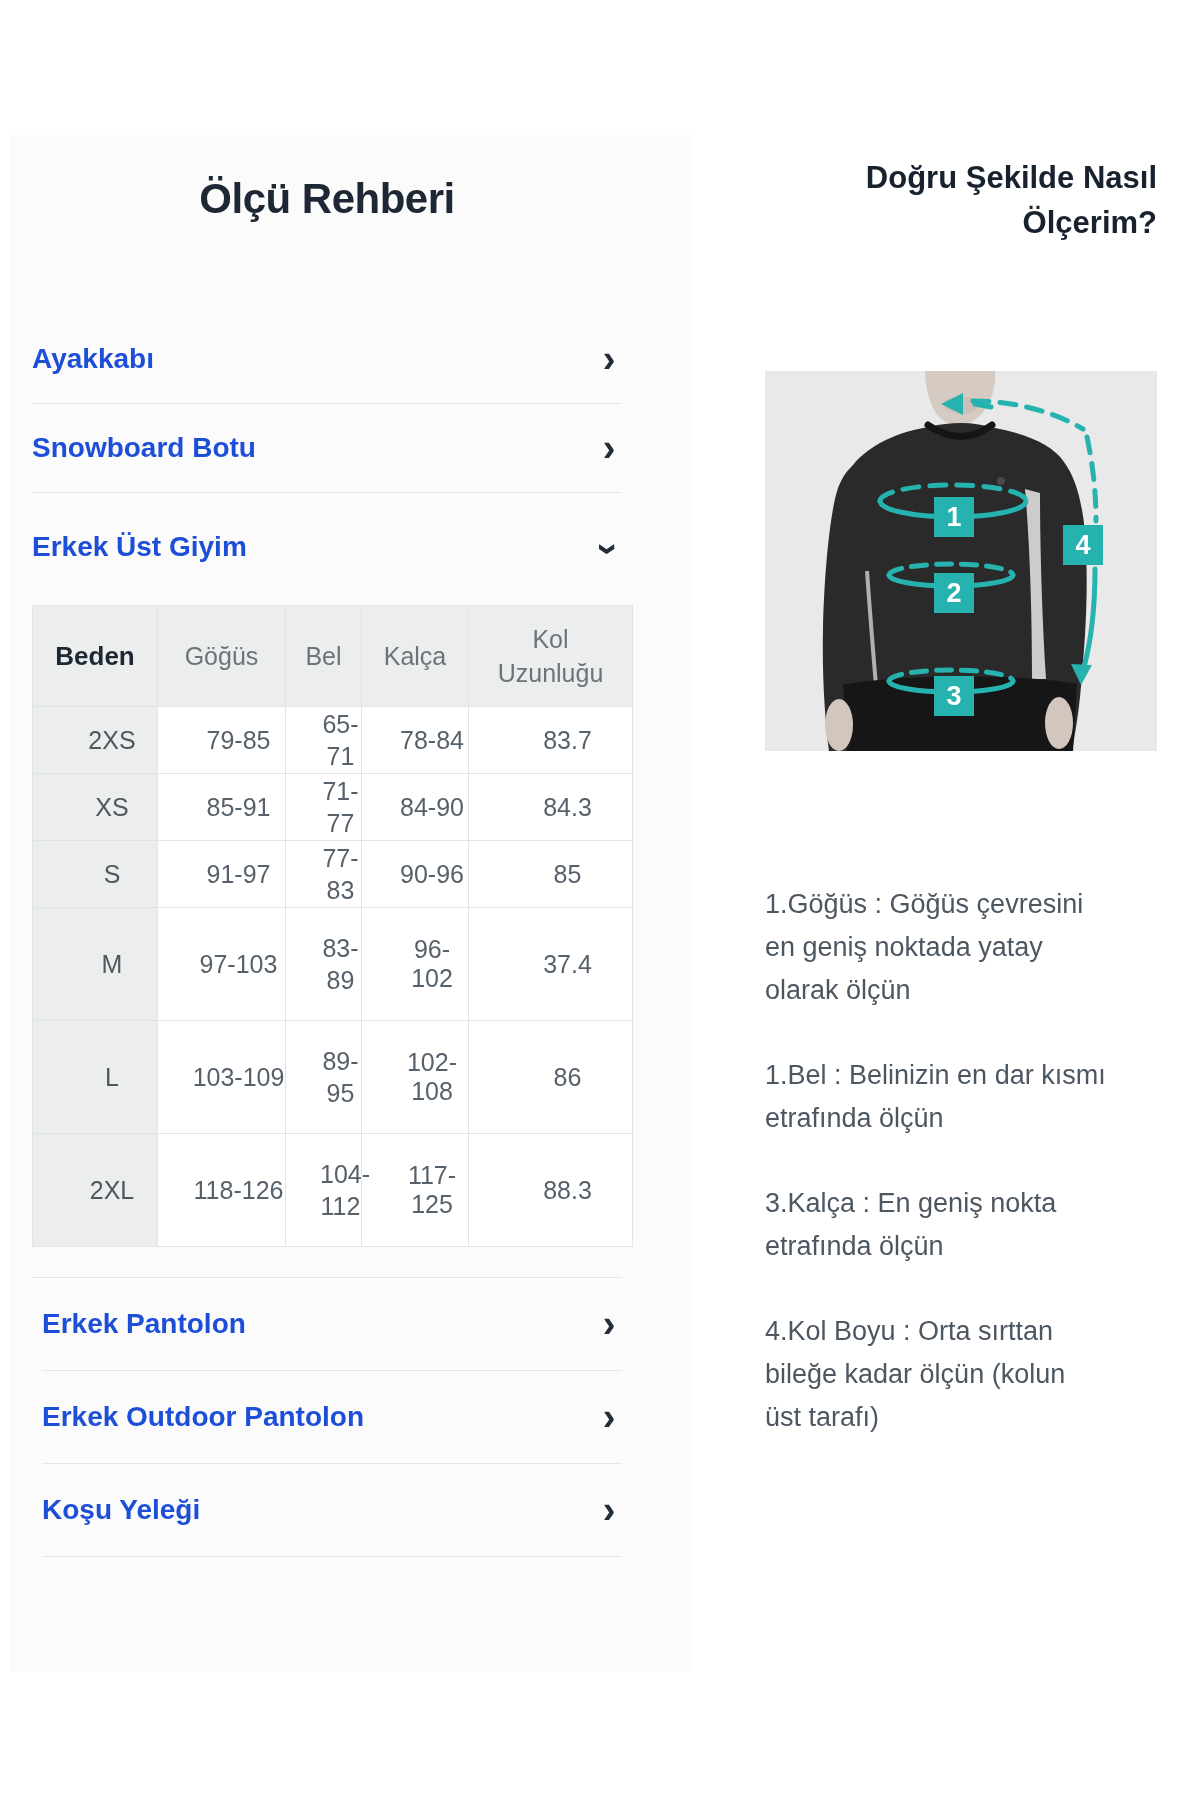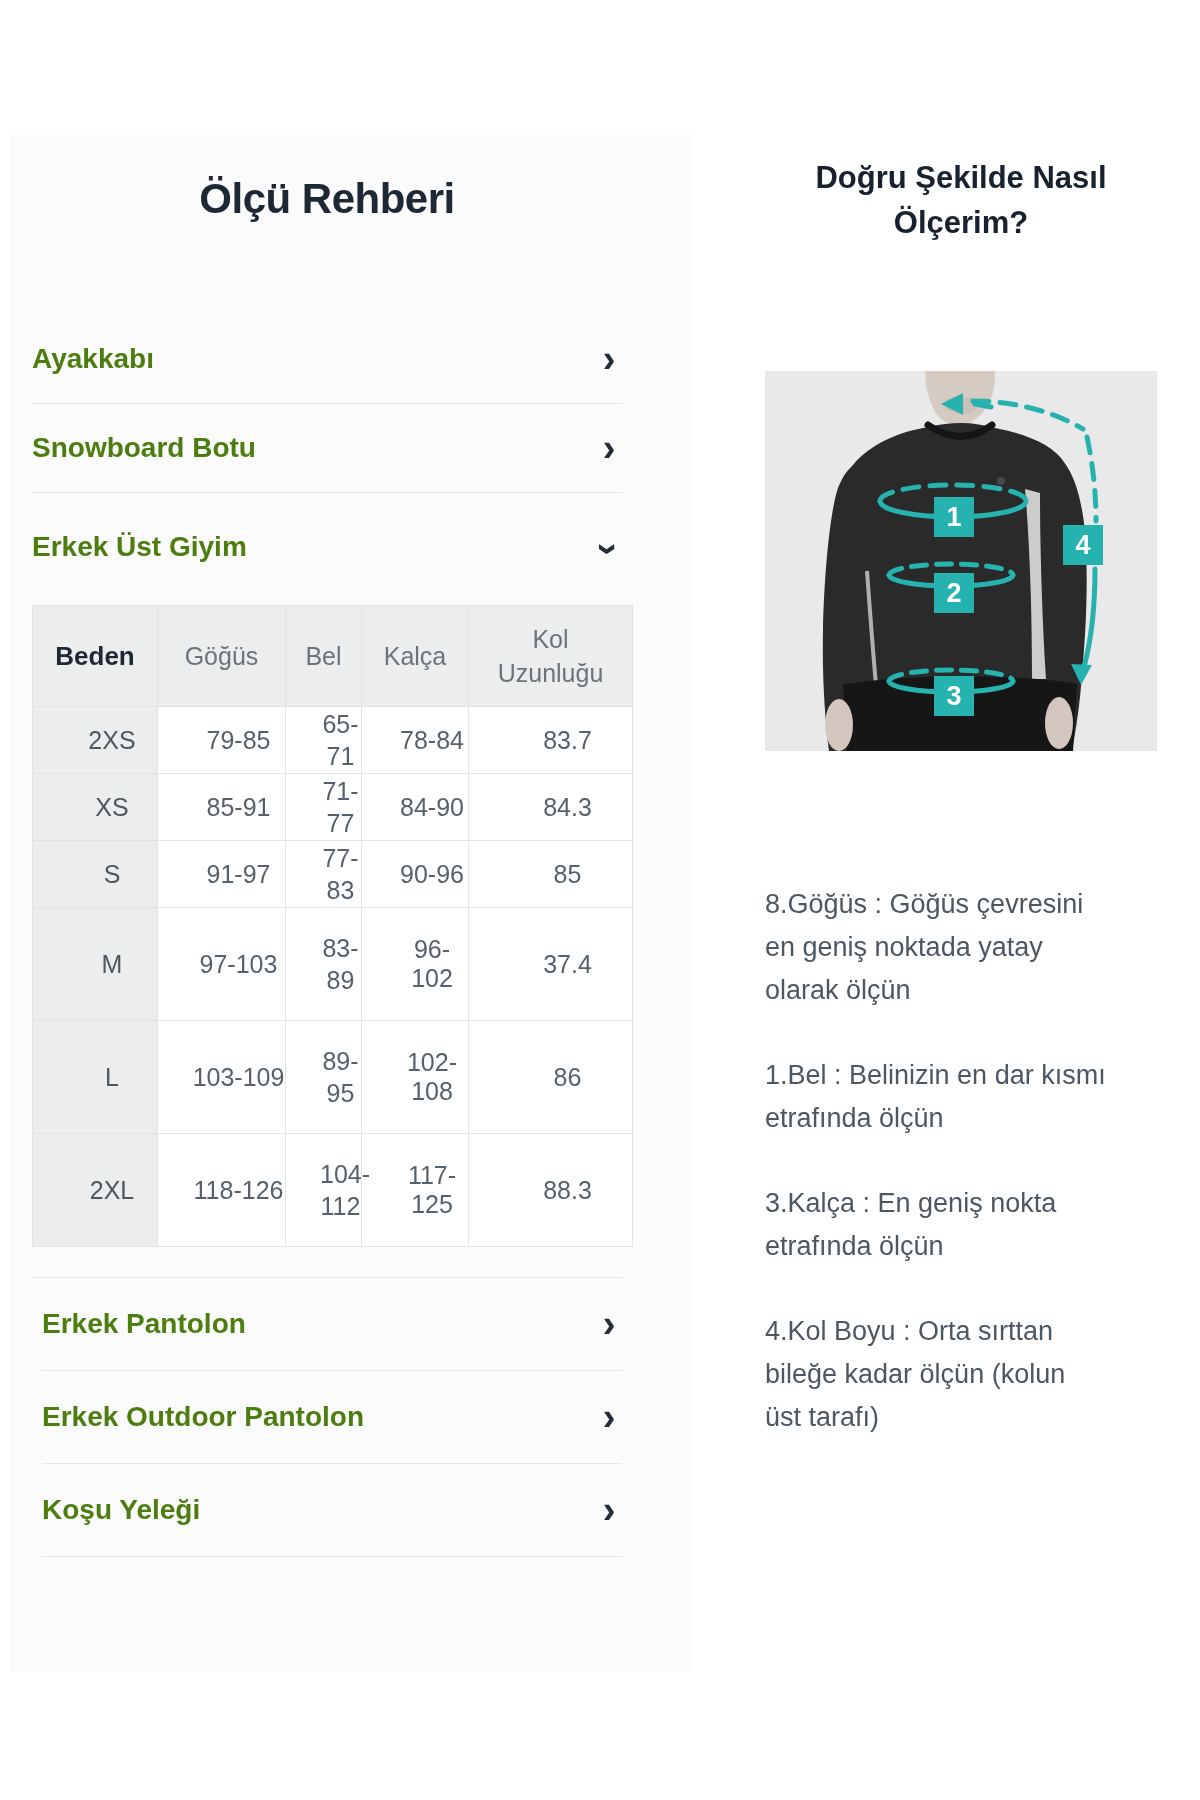--- a/index.html
+++ b/index.html
@@ -18,21 +18,21 @@
     margin:14px;text-align:center;font-size:42px;font-weight:bold;
     color:#1e2835;letter-spacing:-0.5px;
   }
   .acc-group-top{margin-top:92px;}
   .acc-row{
     display:flex;justify-content:space-between;align-items:center;
     height:88px;cursor:pointer;background:transparent;
   }
   .acc-row.bordered{border-bottom:1px solid #e6e6e6;}
   .acc-row.expanded-row{height:108px;}
-  .acc-label{font-size:28px;font-weight:bold;color:#4d7c0f;}
+  .acc-label{font-size:28px;font-weight:bold;color:#1d4ed8;}
   .chev{
     font-size:38px;font-weight:bold;color:#242d38;line-height:1;
     display:inline-block;width:26px;text-align:center;
   }
   .chev.down{transform:rotate(90deg) translateX(2px);}
   
   table.size-table{
     border-collapse:collapse;table-layout:fixed;width:600px;margin-top:4px;
     background:#0ea5e9;
   }
@@ -49,21 +49,21 @@
   .size-table td.size-col{background:#ebeeec;color:#4e5861;}
   .size-table tr.r-sm td{height:66px;}
   .size-table tr.r-lg td{height:112px;}
   .size-table td.bel{white-space:pre-line;line-height:32px;}
   
   .acc-group-bottom{margin-top:30px;border-top:1px solid #e6e6e6;}
   .acc-group-bottom .acc-row{height:92px;margin-left:10px;}
   
   .right-col{position:absolute;left:765px;top:135px;width:392px;}
   .right-title{
-    margin:20px 0 0;text-align:center;font-size:31px;font-weight:bold;
+    margin:20px 0 0;text-align:right;font-size:31px;font-weight:bold;
     color:#18222e;line-height:45px;white-space:pre-line;
   }
   .figure-wrap{margin-top:126px;width:392px;height:380px;}
   .instructions{margin-top:132px;}
   .instructions p{
     margin:0 0 42px;font-size:27px;line-height:43px;color:#4d5761;
     white-space:pre-line;
   }
 </style>
 </head>
@@ -220,21 +220,21 @@
         <text x="189" y="222" dominant-baseline="central" fill="#ffffff">2</text>
         <rect x="169" y="305" width="40" height="40" fill="#26b2af"></rect>
         <text x="189" y="325" dominant-baseline="central" fill="#ffffff">3</text>
         <rect x="298" y="154" width="40" height="40" fill="#26b2af"></rect>
         <text x="318" y="174" dominant-baseline="central" fill="#ffffff">4</text>
       </g>
     </svg>
   </div>
 
   <div class="instructions">
-    <p>8.Göğüs : Göğüs çevresini
+    <p>1.Göğüs : Göğüs çevresini
 en geniş noktada yatay
 olarak ölçün</p>
     <p>1.Bel : Belinizin en dar kısmı
 etrafında ölçün</p>
     <p>3.Kalça : En geniş nokta
 etrafında ölçün</p>
     <p>4.Kol Boyu : Orta sırttan
 bileğe kadar ölçün (kolun
 üst tarafı)</p>
   </div>

